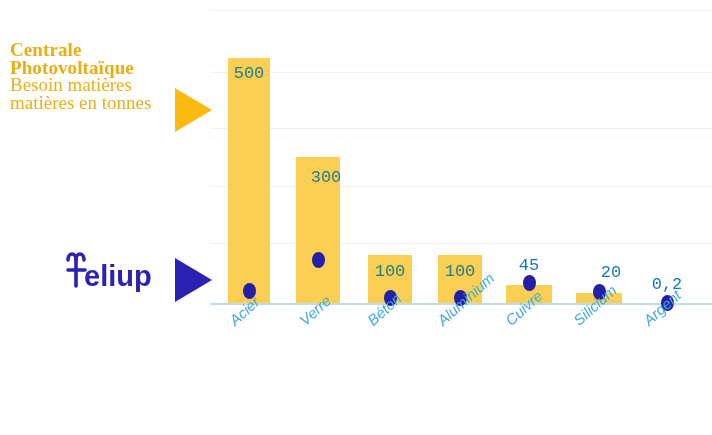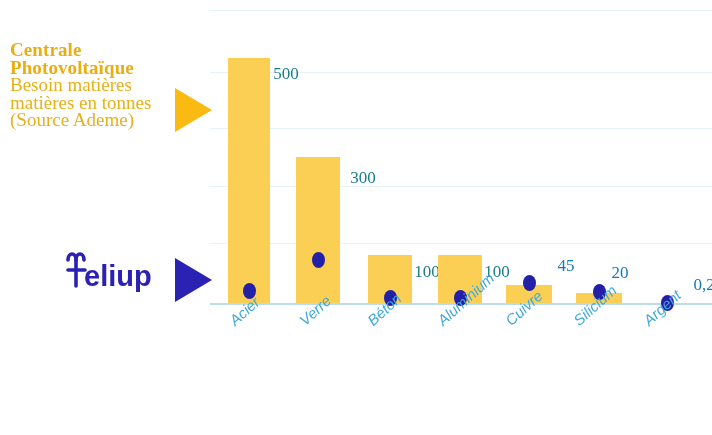--- a/index.html
+++ b/index.html
@@ -89,26 +89,25 @@
     height: 2px;
     background: #BBDDEA;
   }
 
   .bar {
     position: absolute;
     background: #FBCF53;
   }
   .barlabel {
     position: absolute;
-    font-family: Liberation Serif, serif;
+    font-family: Liberation Mono, monospace;
     font-size: 17px;
     color: #1C7D8C;
     text-align: center;
     white-space: nowrap;
-    padding-left: 37px;
   }
   .barlabel.outside {
     color: #1479B8;
   }
   .dot {
     position: absolute;
     width: 13px;
     height: 16px;
     border-radius: 50%;
     background: #231FA6;
@@ -130,21 +129,20 @@
 </head>
 <body>
 
 <div id="page">
 
   <div id="caption">
       <div class="cap-line bold">Centrale</div>
       <div class="cap-line bold">Photovoltaïque</div>
       <div class="cap-line">Besoin matières</div>
       <div class="cap-line">matières en tonnes</div>
-      <div class="cap-line">(Source Ademe)</div>
     </div>
 
   <div id="logo">
     <svg width="95" height="48" viewBox="0 0 95 48" xmlns="http://www.w3.org/2000/svg">
       <g fill="none" stroke="#2B21B2" stroke-width="3.6" stroke-linecap="round">
         <path d="M6 14 C6 6, 14 6, 14 14 L14 40"></path>
         <path d="M22 14 C22 6, 14 6, 14 14"></path>
         <path d="M6 24 L23 24"></path>
       </g>
       <g fill="#2B21B2" font-family="Liberation Sans, sans-serif" font-size="29" font-weight="bold">
@@ -170,21 +168,21 @@
         <div class="barlabel" style="left: 18px; width: 42px; top: 64px;">500</div>
         <div class="bar" style="left: 86px; width: 44px; top: 157px; height: 146px;"></div>
         <div class="barlabel" style="left: 94px; width: 44px; top: 168px;">300</div>
         <div class="bar" style="left: 158px; width: 44px; top: 255px; height: 48px;"></div>
         <div class="barlabel" style="left: 158px; width: 44px; top: 262px;">100</div>
         <div class="bar" style="left: 228px; width: 44px; top: 255px; height: 48px;"></div>
         <div class="barlabel" style="left: 228px; width: 44px; top: 262px;">100</div>
         <div class="bar" style="left: 296px; width: 46px; top: 285px; height: 18px;"></div>
         <div class="barlabel outside" style="left: 296px; width: 46px; top: 256px;">45</div>
         <div class="bar" style="left: 366px; width: 46px; top: 293px; height: 10px;"></div>
-        <div class="barlabel outside" style="left: 350px; width: 46px; top: 263px;">20</div>
+        <div class="barlabel outside" style="left: 378px; width: 46px; top: 263px;">20</div>
         <div class="barlabel outside" style="left: 434px; width: 46px; top: 275px;">0,2</div>
       </div>
     <div id="dots">
         <div class="dot" style="left: 32.5px; top: 283px;"></div>
         <div class="dot" style="left: 101.5px; top: 252px;"></div>
         <div class="dot" style="left: 173.5px; top: 290px;"></div>
         <div class="dot" style="left: 243.5px; top: 290px;"></div>
         <div class="dot" style="left: 312.5px; top: 275px;"></div>
         <div class="dot" style="left: 382.5px; top: 284px;"></div>
         <div class="dot" style="left: 450.5px; top: 295px;"></div>

